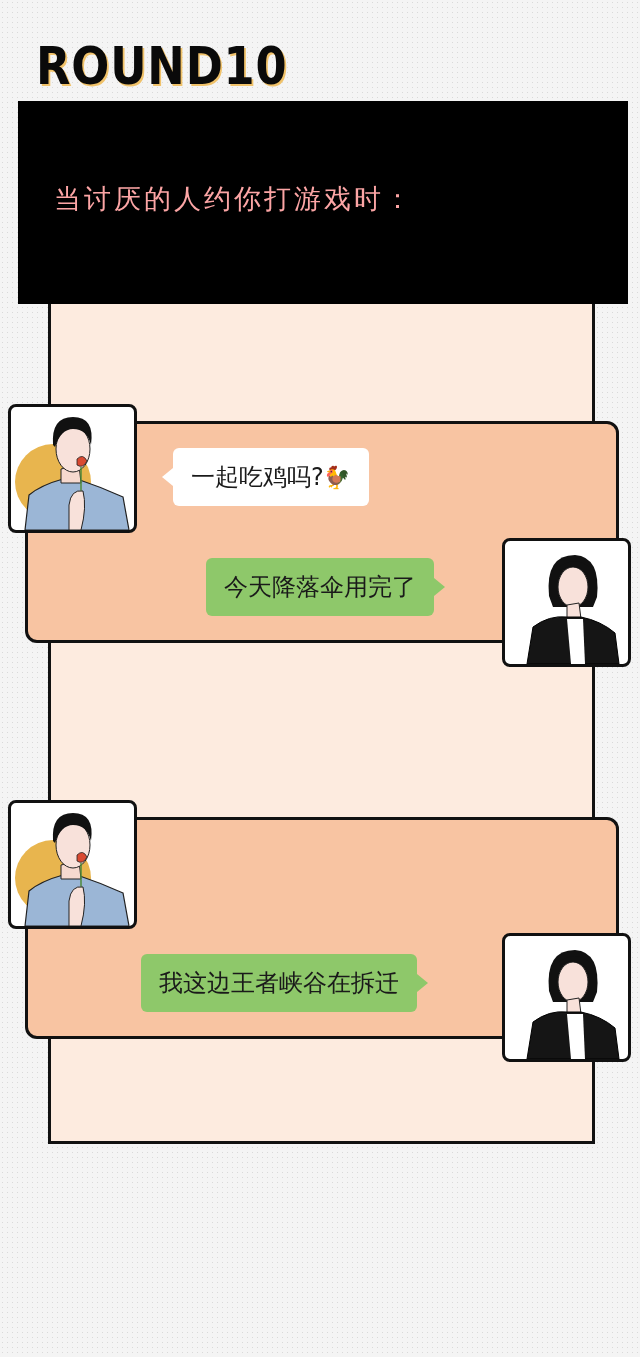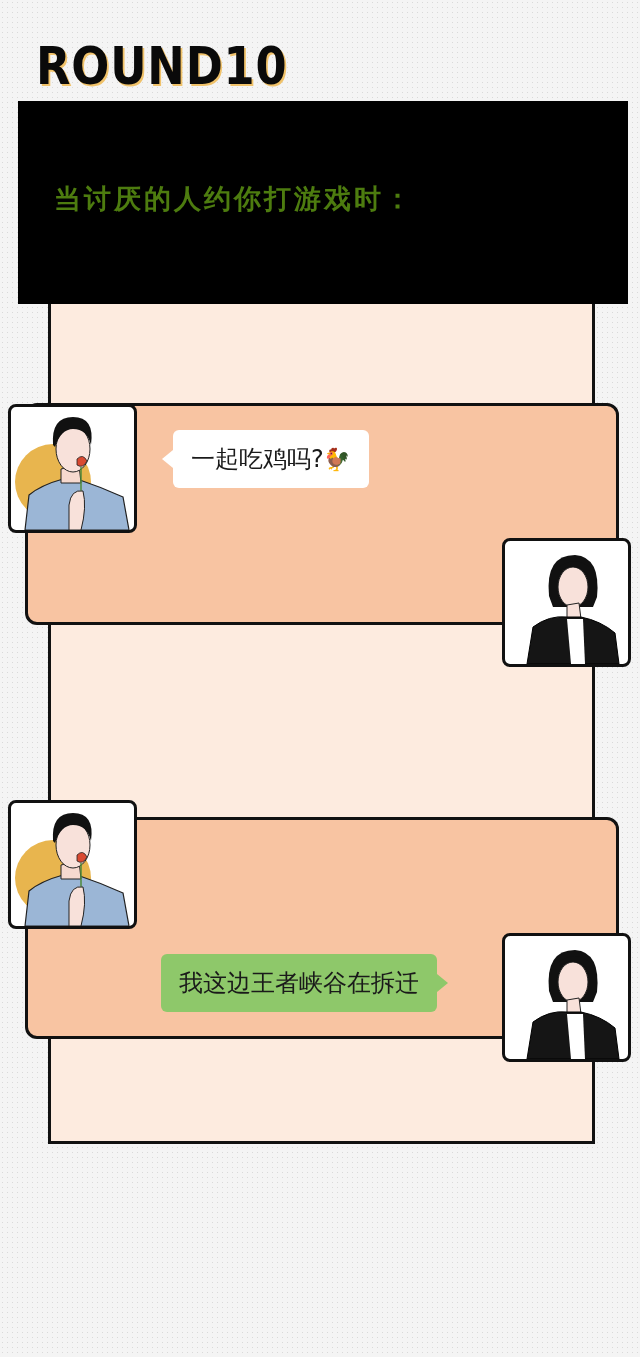--- a/index.html
+++ b/index.html
@@ -17,21 +17,21 @@
     color:#0a0a0a;
     text-shadow:2px 2px 0 #f0c26a;
     transform:scaleX(0.86);transform-origin:left center;
   }
   .header-box{
     position:absolute;left:18px;top:101px;width:610px;height:203px;
     background:#000;
   }
   .header-text{
     position:absolute;left:36px;top:80px;
-    color:#4d7c0f;font-size:27px;font-weight:bold;letter-spacing:3px;
+    color:#fca5a5;font-size:27px;font-weight:normal;letter-spacing:3px;
   }
   .panel{
     position:absolute;left:48px;top:304px;width:547px;height:840px;
     background:#fdebdf;
     border:3px solid #111;border-top:none;box-sizing:border-box;
   }
   .chat-block{
     position:absolute;left:25px;width:594px;height:222px;
     background:#f8c4a2;border:3px solid #111;border-radius:12px;box-sizing:border-box;
   }
@@ -59,28 +59,31 @@
 <body>
 
 <div class="round-title">ROUND10</div>
 
 <div class="header-box">
   <div class="header-text">当讨厌的人约你打游戏时：</div>
 </div>
 
 <div class="panel"></div>
 
-<div class="chat-block" style="top:403px;">
+<div class="chat-block" style="top:421px;">
   <div class="bubble left" style="left:145px;top:24px;">
     <span>一起吃鸡吗?</span><span class="chick">🐓</span>
+  </div>
+  <div class="bubble right" style="left:178px;top:134px;">
+    <span>今天降落伞用完了</span>
   </div>
 </div>
 
 <div class="chat-block" style="top:817px;">
-  <div class="bubble right" style="left:113px;top:134px;margin-left:20px;">
+  <div class="bubble right" style="left:113px;top:134px;">
     <span>我这边王者峡谷在拆迁</span>
   </div>
 </div>
 
 <div class="avatar" style="left:8px;top:404px;">
   <svg width="123" height="123" viewBox="0 0 123 123">
     <circle cx="42" cy="75" r="38" fill="#e8b54e"></circle>
     <path d="M14 123 L18 88 Q30 78 52 72 L66 72 Q90 80 112 90 L118 123 Z" fill="#9bb6d6" stroke="#222" stroke-width="1.2"></path>
     <path d="M50 62 L50 76 L70 76 L68 58 Z" fill="#f6d9cf" stroke="#222" stroke-width="1"></path>
     <ellipse cx="62" cy="42" rx="17" ry="23" fill="#f8e1da" stroke="#222" stroke-width="1"></ellipse>

